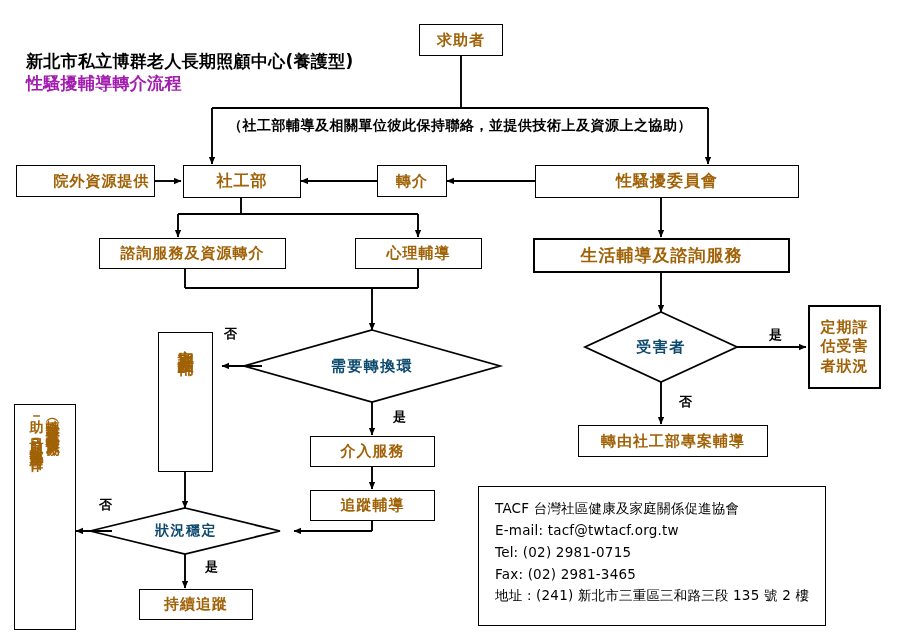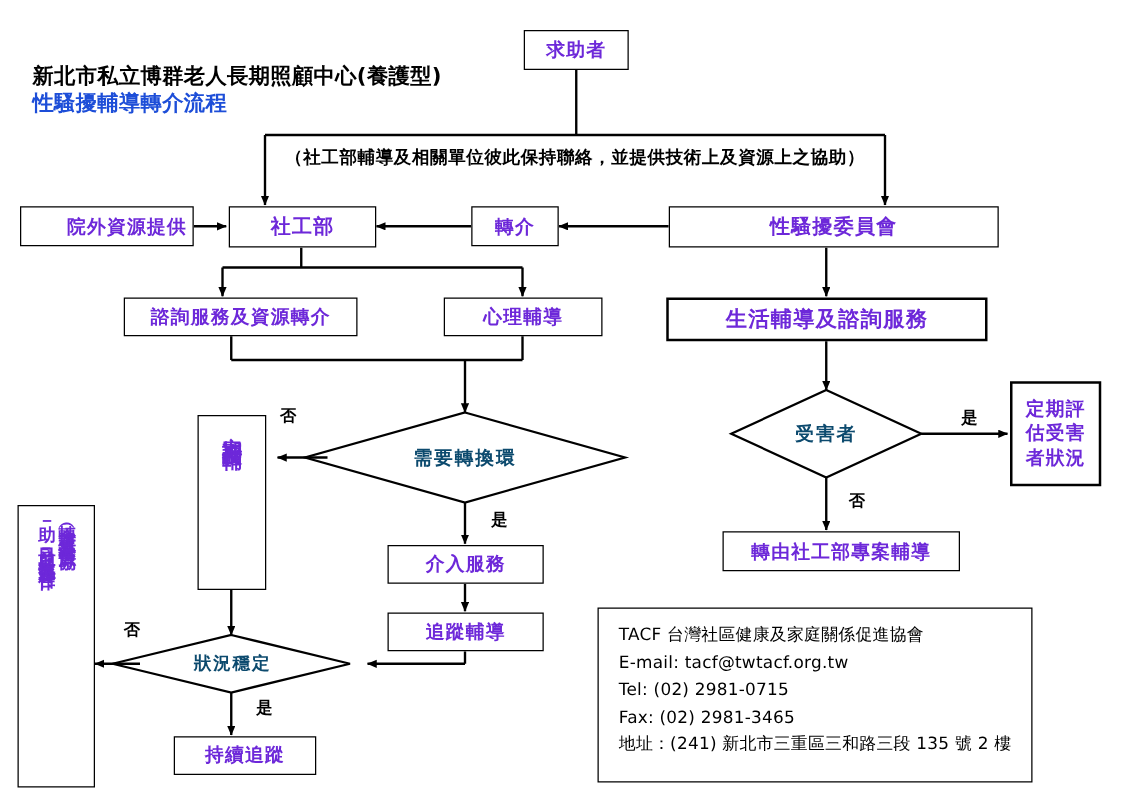--- a/index.html
+++ b/index.html
@@ -30,33 +30,33 @@
   }
   .title-main {
     font-size: 17px;
     font-weight: bold;
     color: #000000;
     letter-spacing: 0.3px;
   }
   .title-sub {
     font-size: 17px;
     font-weight: bold;
-    color: #1d4ed8;
+    color: #a21caf;
     letter-spacing: 0.3px;
   }
   .node {
     position: absolute;
     box-sizing: border-box;
     border: 1.6px solid #000000;
     background: #ffffff;
     display: flex;
     align-items: center;
     justify-content: center;
     text-align: center;
-    color: #6d28d9;
+    color: #a16207;
     font-weight: bold;
     letter-spacing: 1px;
     z-index: 3;
   }
   .node.heavy { border-width: 2.1px; }
   .bracket-note {
     position: absolute;
     box-sizing: border-box;
     display: flex;
     align-items: center;

